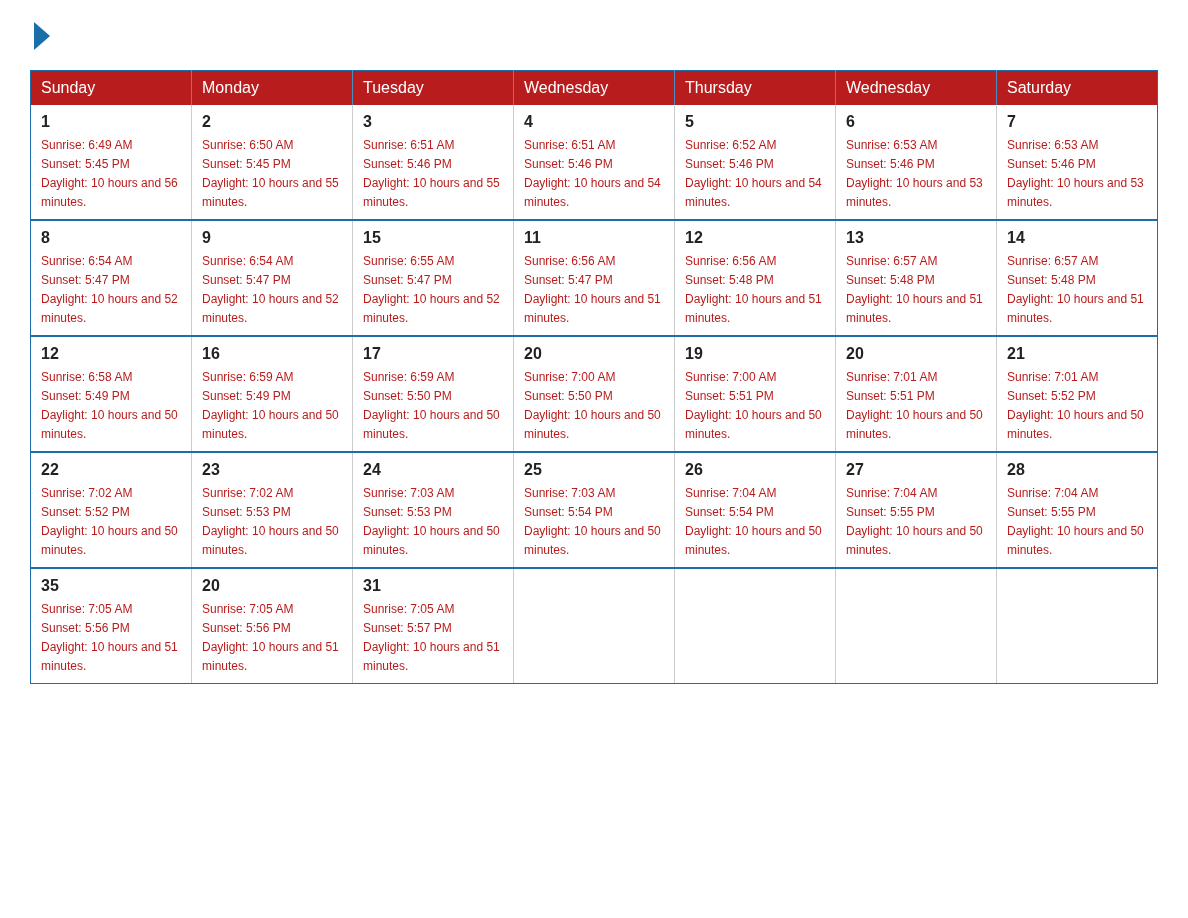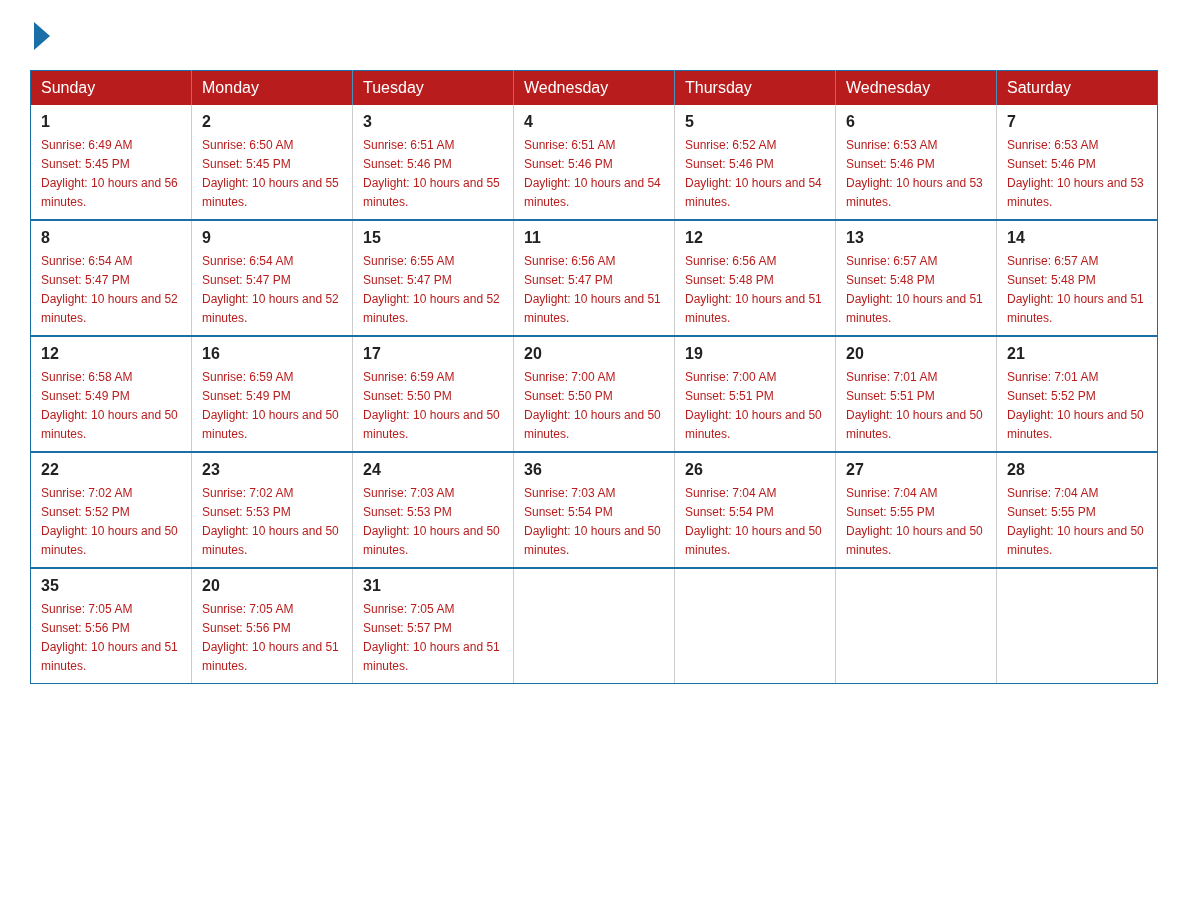--- a/index.html
+++ b/index.html
@@ -186,21 +186,21 @@
         <td><span class="day-number">21</span>
 <span class="day-info">Sunrise: 7:01 AM<br>Sunset: 5:52 PM<br>Daylight: 10 hours and 50 minutes.</span></td>
       </tr>
       <tr>
         <td><span class="day-number">22</span>
 <span class="day-info">Sunrise: 7:02 AM<br>Sunset: 5:52 PM<br>Daylight: 10 hours and 50 minutes.</span></td>
         <td><span class="day-number">23</span>
 <span class="day-info">Sunrise: 7:02 AM<br>Sunset: 5:53 PM<br>Daylight: 10 hours and 50 minutes.</span></td>
         <td><span class="day-number">24</span>
 <span class="day-info">Sunrise: 7:03 AM<br>Sunset: 5:53 PM<br>Daylight: 10 hours and 50 minutes.</span></td>
-        <td><span class="day-number">36</span>
+        <td><span class="day-number">25</span>
 <span class="day-info">Sunrise: 7:03 AM<br>Sunset: 5:54 PM<br>Daylight: 10 hours and 50 minutes.</span></td>
         <td><span class="day-number">26</span>
 <span class="day-info">Sunrise: 7:04 AM<br>Sunset: 5:54 PM<br>Daylight: 10 hours and 50 minutes.</span></td>
         <td><span class="day-number">27</span>
 <span class="day-info">Sunrise: 7:04 AM<br>Sunset: 5:55 PM<br>Daylight: 10 hours and 50 minutes.</span></td>
         <td><span class="day-number">28</span>
 <span class="day-info">Sunrise: 7:04 AM<br>Sunset: 5:55 PM<br>Daylight: 10 hours and 50 minutes.</span></td>
       </tr>
       <tr>
         <td><span class="day-number">35</span>

